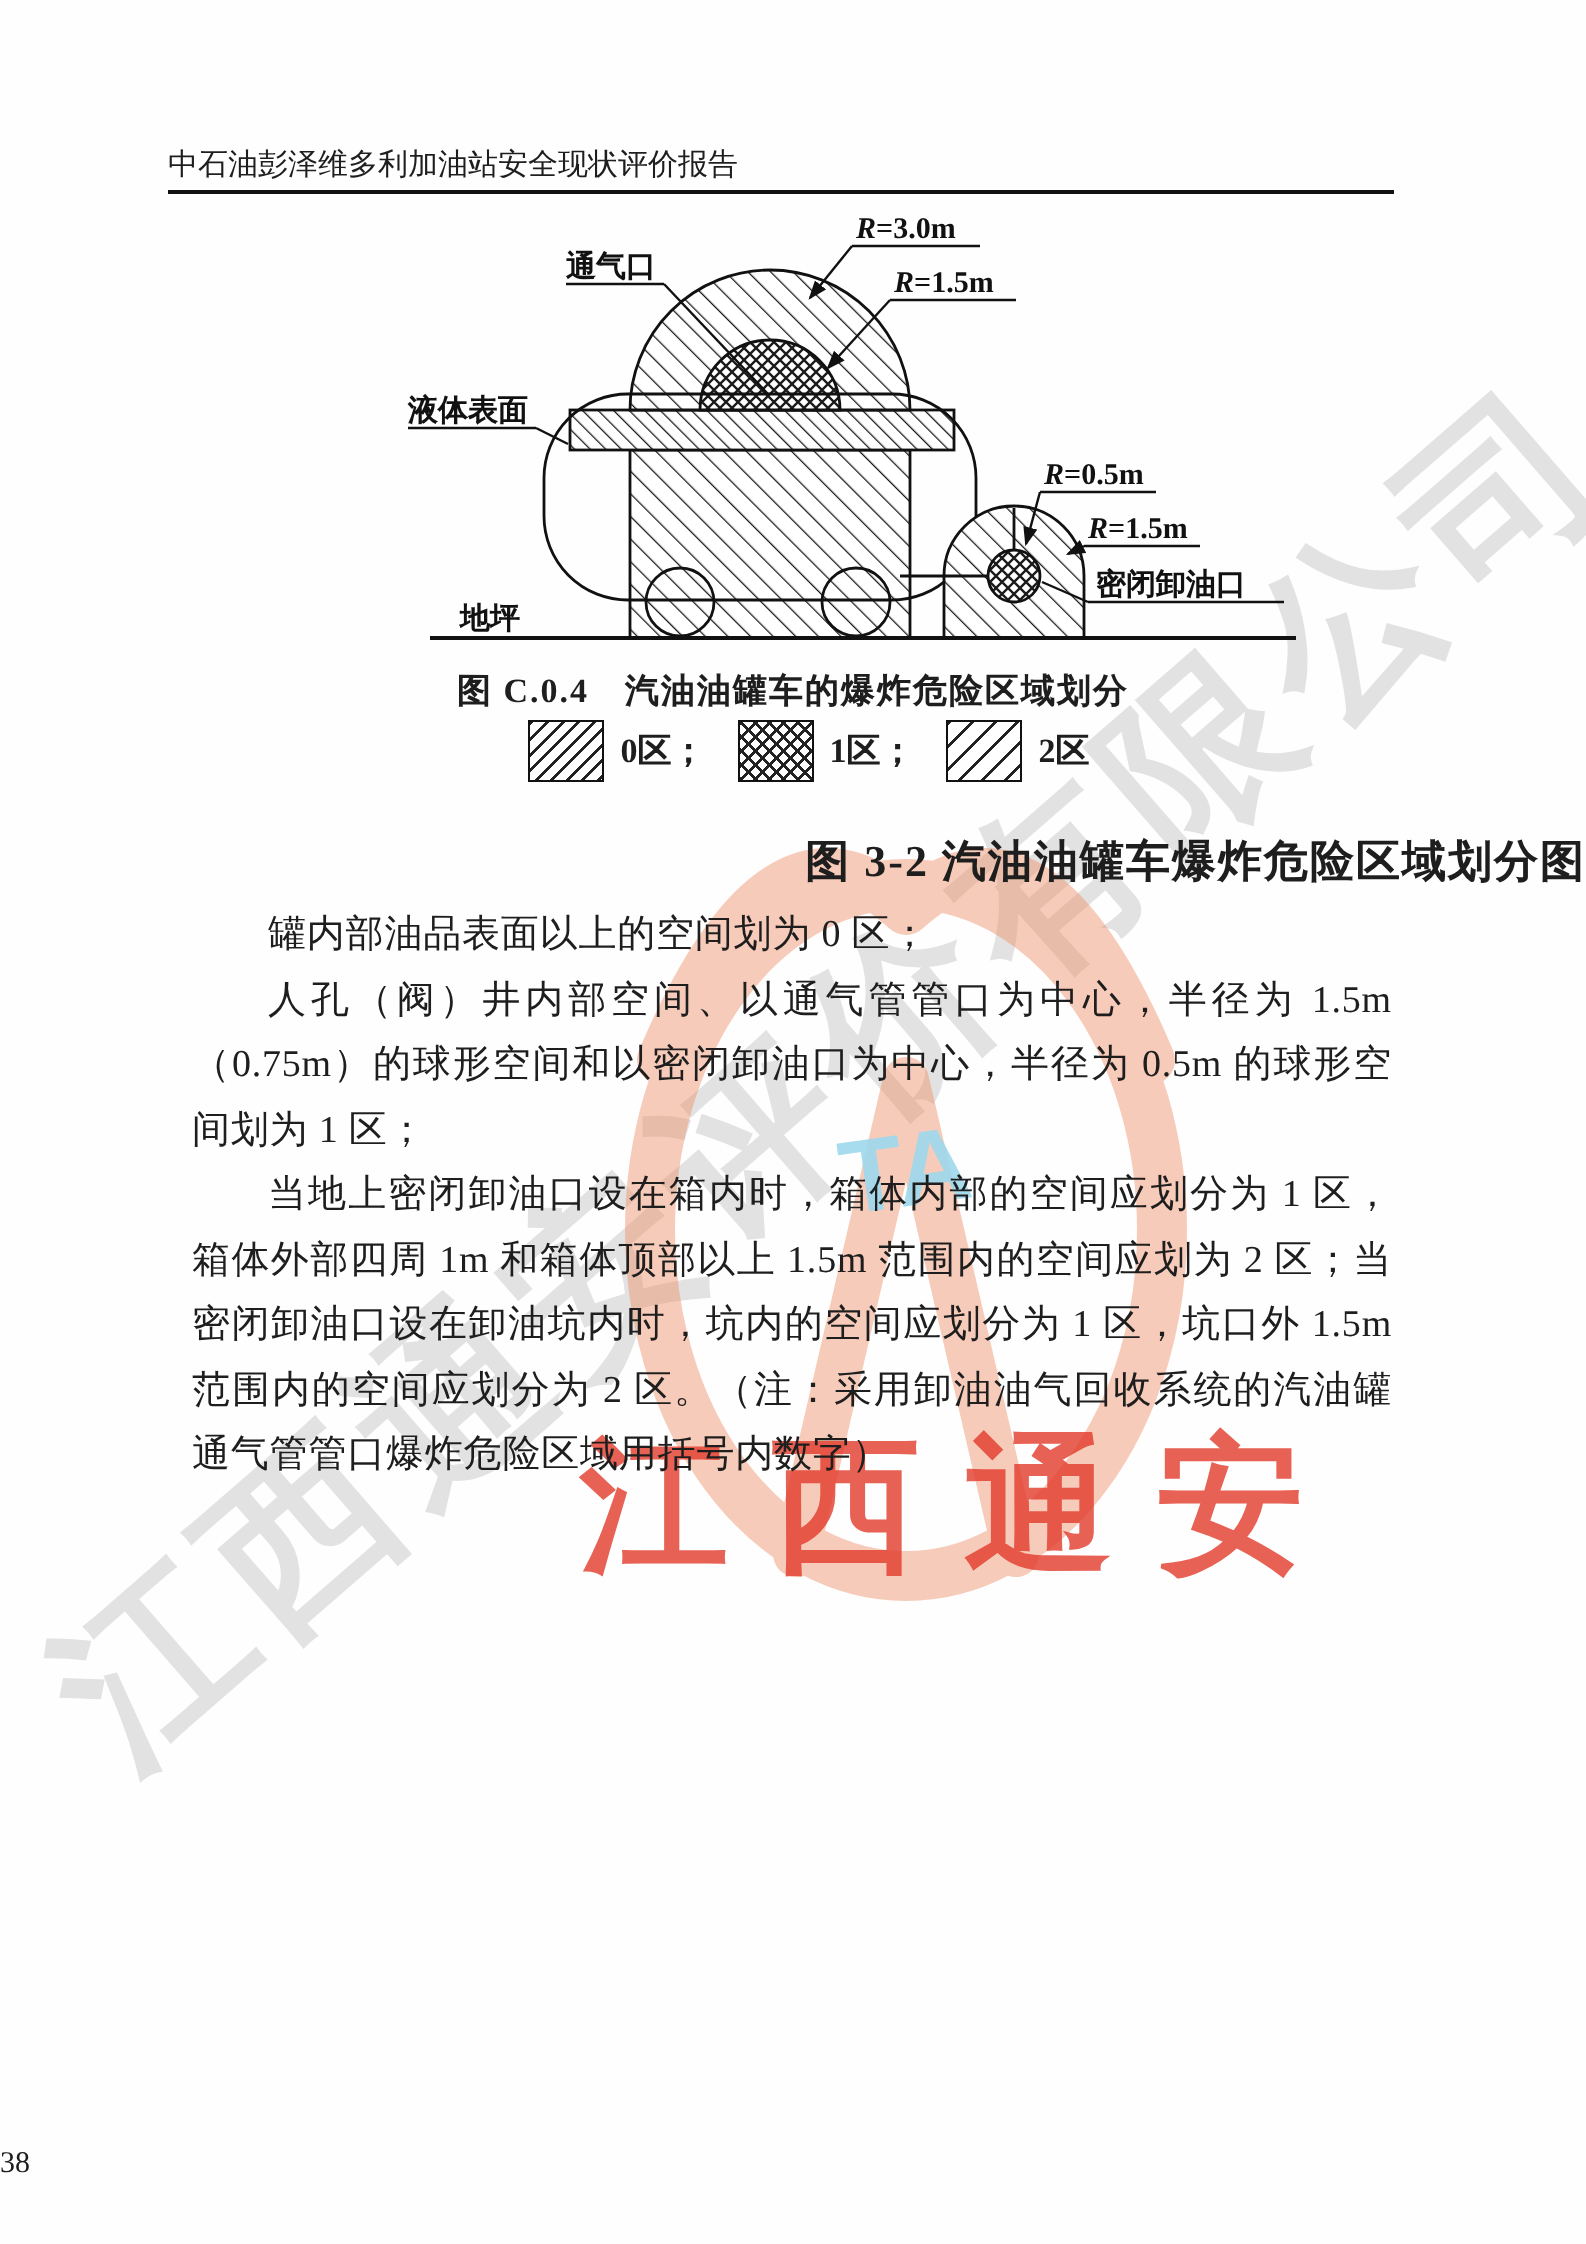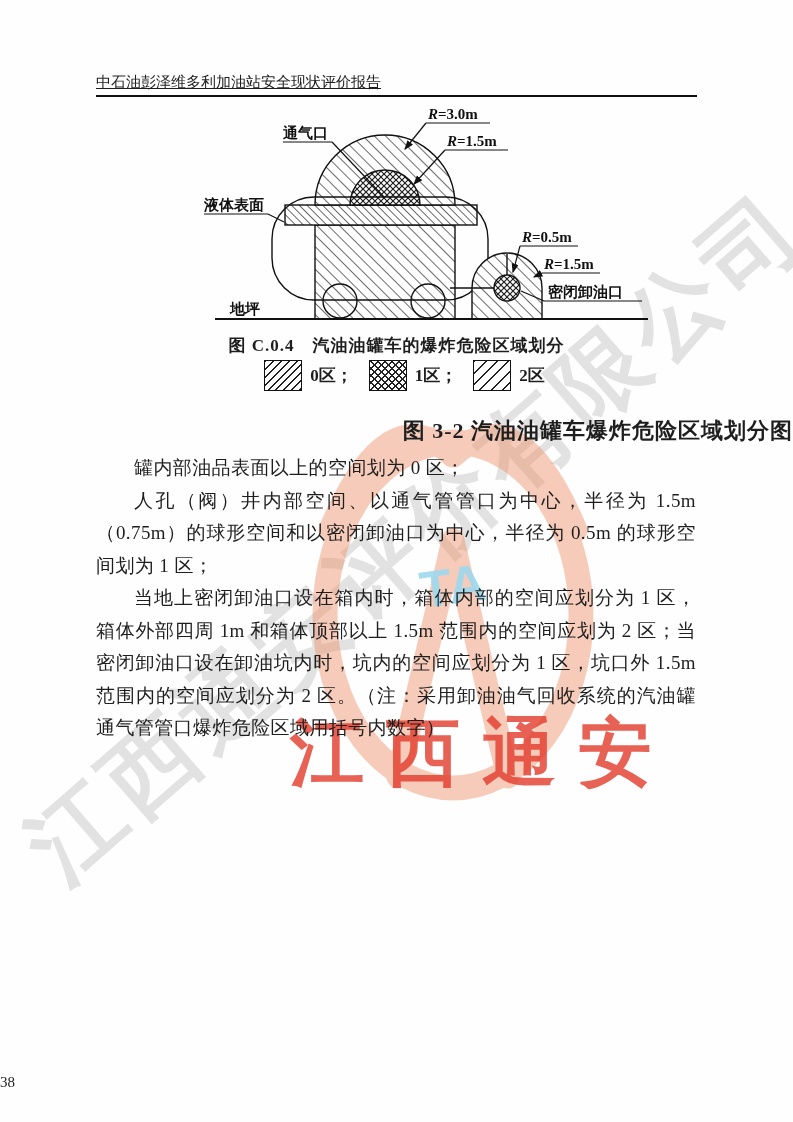--- a/index.html
+++ b/index.html
@@ -3,23 +3,23 @@
 <meta charset="utf-8">
 <style>
   html,body{margin:0;padding:0;background:#888;}
   .page{
     position:relative; width:793px; height:1122px; margin:0 auto;
     background:#fefefe; overflow:hidden;
     font-family:"Liberation Serif","DejaVu Serif",serif; color:#1e1e1e;
   }
   
   .header{
-    position:absolute; left:96px; right:96px; top:62px; height:30px;
+    position:absolute; left:84px; right:96px; top:62px; height:30px;
     border-bottom:2px solid #111; display:flex; justify-content:space-between;
-    align-items:flex-end; font-size:15px; padding-bottom:3px; z-index:2;text-decoration:underline;
+    align-items:flex-end; font-size:15px; padding-bottom:3px; z-index:2;
   }
   
   .wm{position:absolute; z-index:1; pointer-events:none;}
   .wm-logo{left:283px; top:380px; opacity:.45;}
   .wm-diag{
     left:42px; top:800px; width:1050px; white-space:nowrap;
     font-size:92px; font-weight:bold; letter-spacing:7px;
     color:rgba(70,70,70,0.15);
     transform:rotate(-41deg); transform-origin:0 50%;
   }

